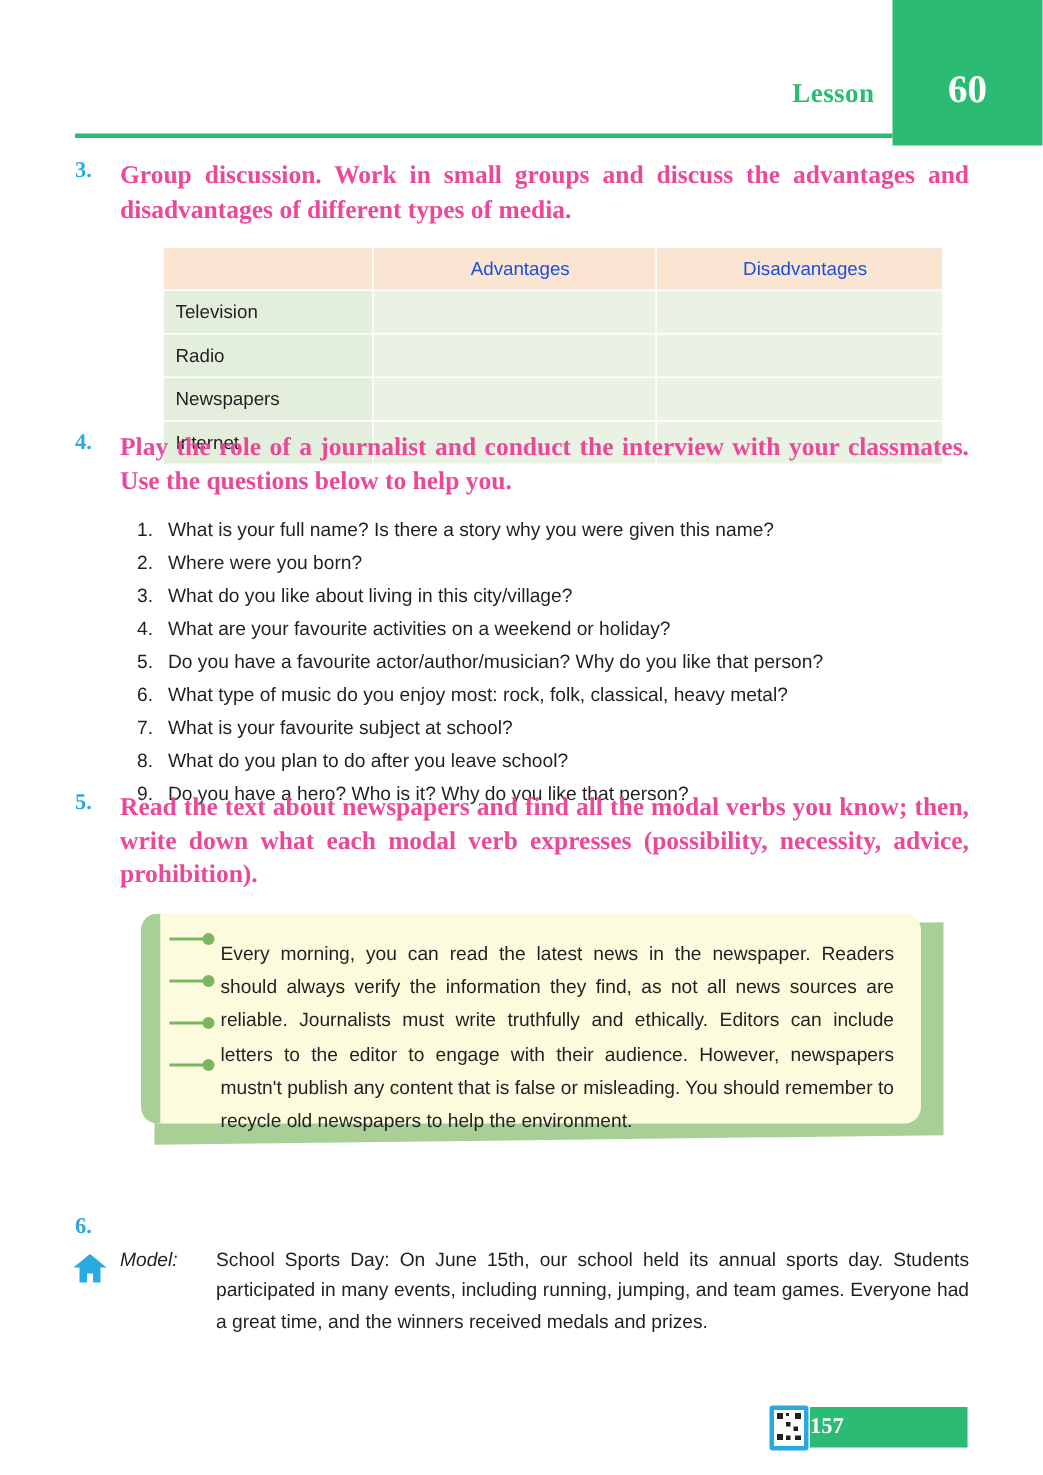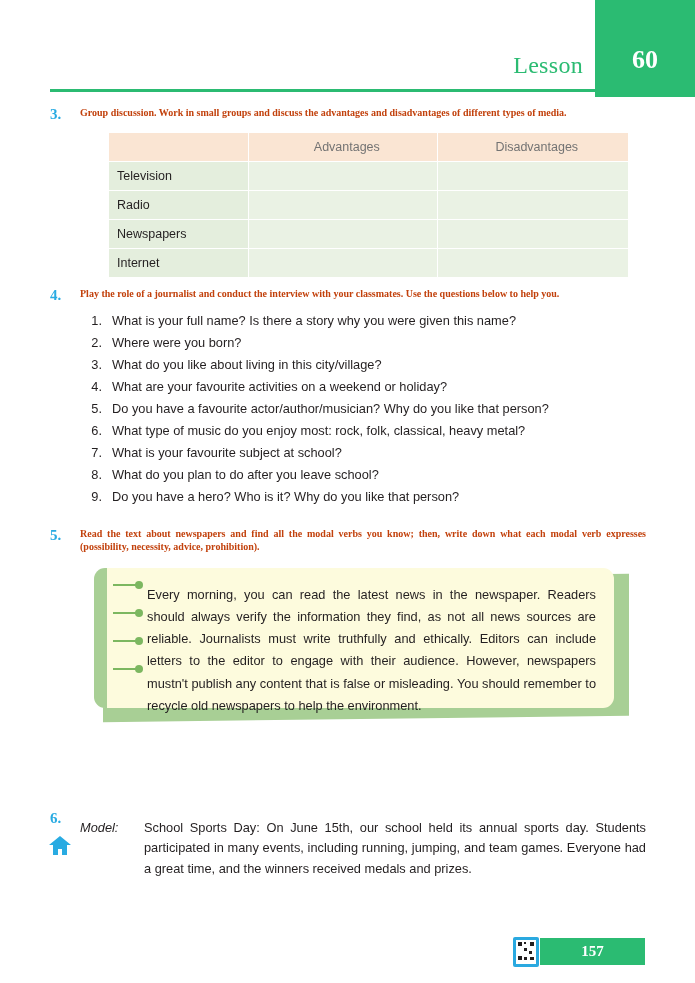--- a/index.html
+++ b/index.html
@@ -40,22 +40,22 @@
     font-size: 26px;
     padding-top: 22px;
     box-sizing: border-box;
   }
   .lesson-word {
     position: absolute;
     top: 52px;
     right: 112px;
     color: #2bbb72;
     font-family: "Liberation Serif", serif;
-    font-weight: normal;
-    font-size: 24px;
+    font-weight: bold;
+    font-size: 18px;
     letter-spacing: 0.3px;
   }
   .header-rule {
     position: absolute;
     top: 89px;
     left: 50px;
     width: 545px;
     height: 3px;
     background: #2bbb72;
   }
@@ -82,45 +82,45 @@
     font-family: "Liberation Serif", serif;
     font-weight: bold;
     font-size: 15px;
   }
   .ex-body {
     margin-left: 30px;
   }
   .ex-title {
     font-family: "Liberation Serif", serif;
     font-weight: bold;
-    font-size: 10px;
+    font-size: 17px;
     line-height: 1.33;
     text-align: justify;
-    color: #c2410c;
+    color: #ec4899;
   }
 
   
   .media-table {
     border-collapse: collapse;
     margin-top: 13px;
     margin-left: 58px;
     width: 521px;
     font-size: 12.5px;
   }
   .media-table th,
   .media-table td {
     border: 1px solid #ffffff;
     height: 24px;
     padding: 2px 8px;
     font-weight: normal;
   }
   .media-table thead th {
     background: #fae5d3;
     text-align: center;
-    color: #737373;
+    color: #1d4ed8;
     padding-left: 16px;
   }
   .media-table thead th.corner {
     background: #fae5d3;
   }
   .media-table tbody td.rowlabel {
     background: #e4eedd;
     text-align: left;
     width: 135px;
   }
@@ -201,21 +201,21 @@
   }
 
   
   .home-icon {
     position: absolute;
     left: 48px;
     width: 24px;
     height: 24px;
   }
   .model-row {
-    margin-top: 8px;
+    margin-top: 20px;
     display: flex;
     font-size: 12.8px;
     line-height: 1.6;
   }
   .model-label {
     width: 64px;
     flex: 0 0 64px;
     font-style: italic;
   }
   .model-text {
@@ -230,21 +230,21 @@
     bottom: 18px;
     width: 105px;
     height: 27px;
     background: #2bbb72;
     color: #ffffff;
     font-family: "Liberation Serif", serif;
     font-weight: bold;
     font-size: 15px;
     display: flex;
     align-items: center;
-    justify-content: center;
+    justify-content: flex-start;
   }
   .footer-icon {
     position: absolute;
     left: 512px;
     bottom: 14px;
     width: 30px;
     height: 34px;
   }
 </style>
 </head>

